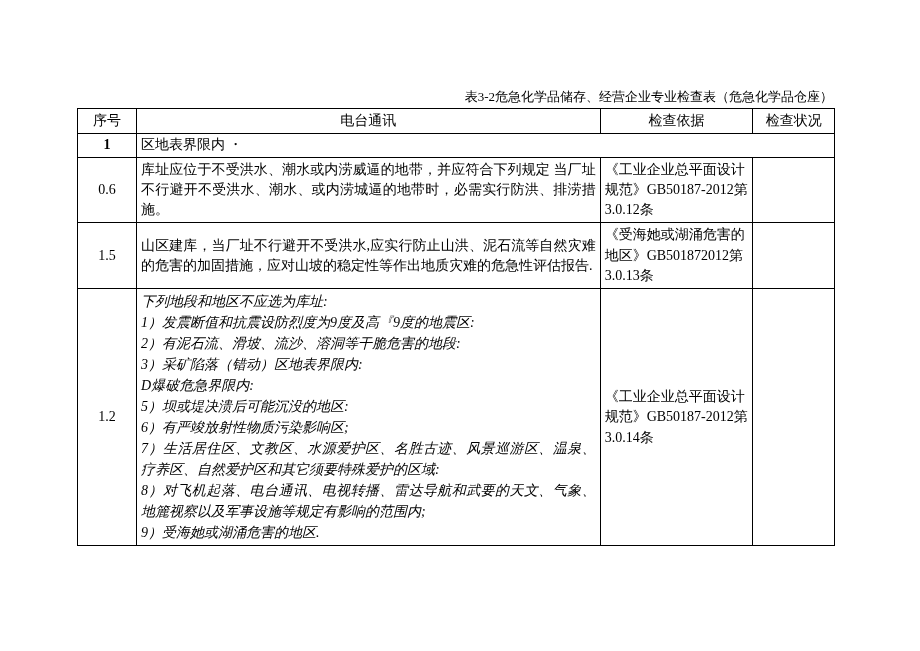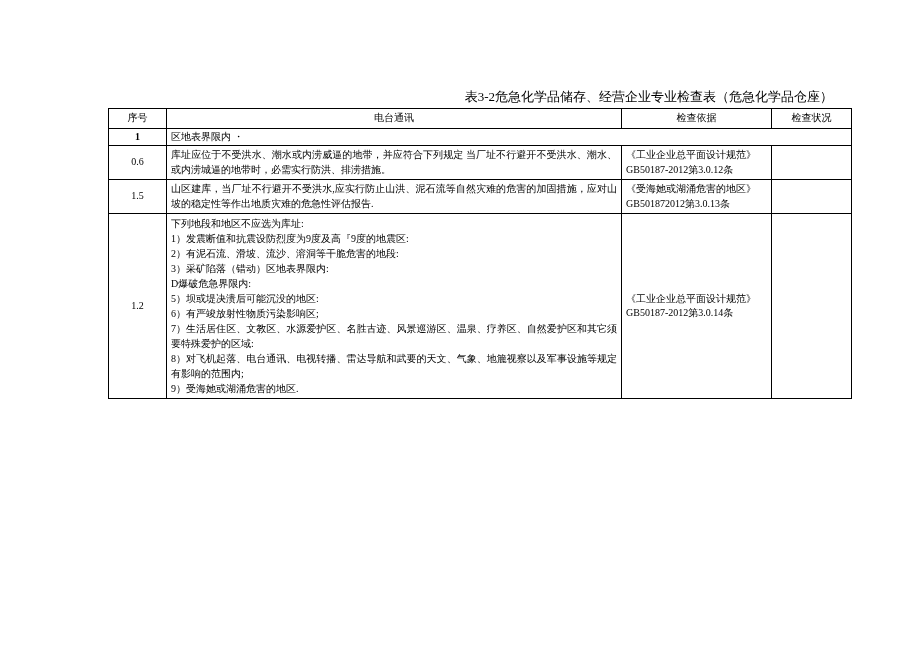--- a/index.html
+++ b/index.html
@@ -8,40 +8,40 @@
       margin: 0;
       padding: 0;
       background: #fff;
       color: #000;
     }
     .page {
       width: 920px;
       height: 651px;
       position: relative;
       box-sizing: border-box;
-      padding: 88px 85px 0 108px;
+      padding: 88px 85px 0 77px;
     }
     .title {
       text-align: right;
       font-size: 13px;
       margin-bottom: 2px;
       padding-right: 2px;
     }
     table {
       border-collapse: collapse;
       width: 100%;
       table-layout: fixed;
     }
     td, th {
       border: 1px solid #000;
       padding: 2px 4px;
       vertical-align: middle;
       font-weight: normal;
       line-height: 1.45;
-      font-size: 10px;
+      font-size: 14px;
     }
     th {
       text-align: center;
     }
     .col-num { width: 58px; text-align: center; }
     .col-content { width: 455px; }
     .col-basis { width: 150px; }
     .col-status { width: 80px; }
     .bold { font-weight: bold; }
     .left { text-align: left; }
@@ -83,21 +83,21 @@
       <td></td>
     </tr>
     <tr>
       <td class="center">1.5</td>
       <td class="content-cell">山区建库，当厂址不行避开不受洪水,应实行防止山洪、泥石流等自然灾难的危害的加固措施，应对山坡的稳定性等作出地质灾难的危急性评估报告.</td>
       <td class="left">《受海她或湖涌危害的地区》GB501872012第3.0.13条</td>
       <td></td>
     </tr>
     <tr>
       <td class="center">1.2</td>
-      <td class="content-cell multi-line" style="white-space: pre-line;">下列地段和地区不应选为库址:
+      <td class="content-cell multi-line" style="white-space: pre-line; font-style: italic;">下列地段和地区不应选为库址:
 1）发震断值和抗震设防烈度为9度及高『9度的地震区:
 2）有泥石流、滑坡、流沙、溶洞等干脆危害的地段:
 3）采矿陷落（错动）区地表界限内:
 D爆破危急界限内:
 5）坝或堤决溃后可能沉没的地区:
 6）有严竣放射性物质污染影响区;
 7）生活居住区、文教区、水源爱护区、名胜古迹、风景巡游区、温泉、疗养区、自然爱护区和其它须要特殊爱护的区域:
 8）对飞机起落、电台通讯、电视转播、雷达导航和武要的天文、气象、地簏视察以及军事设施等规定有影响的范围内;
 9）受海她或湖涌危害的地区.</td>
       <td class="left">《工业企业总平面设计规范》GB50187-2012第3.0.14条</td>

